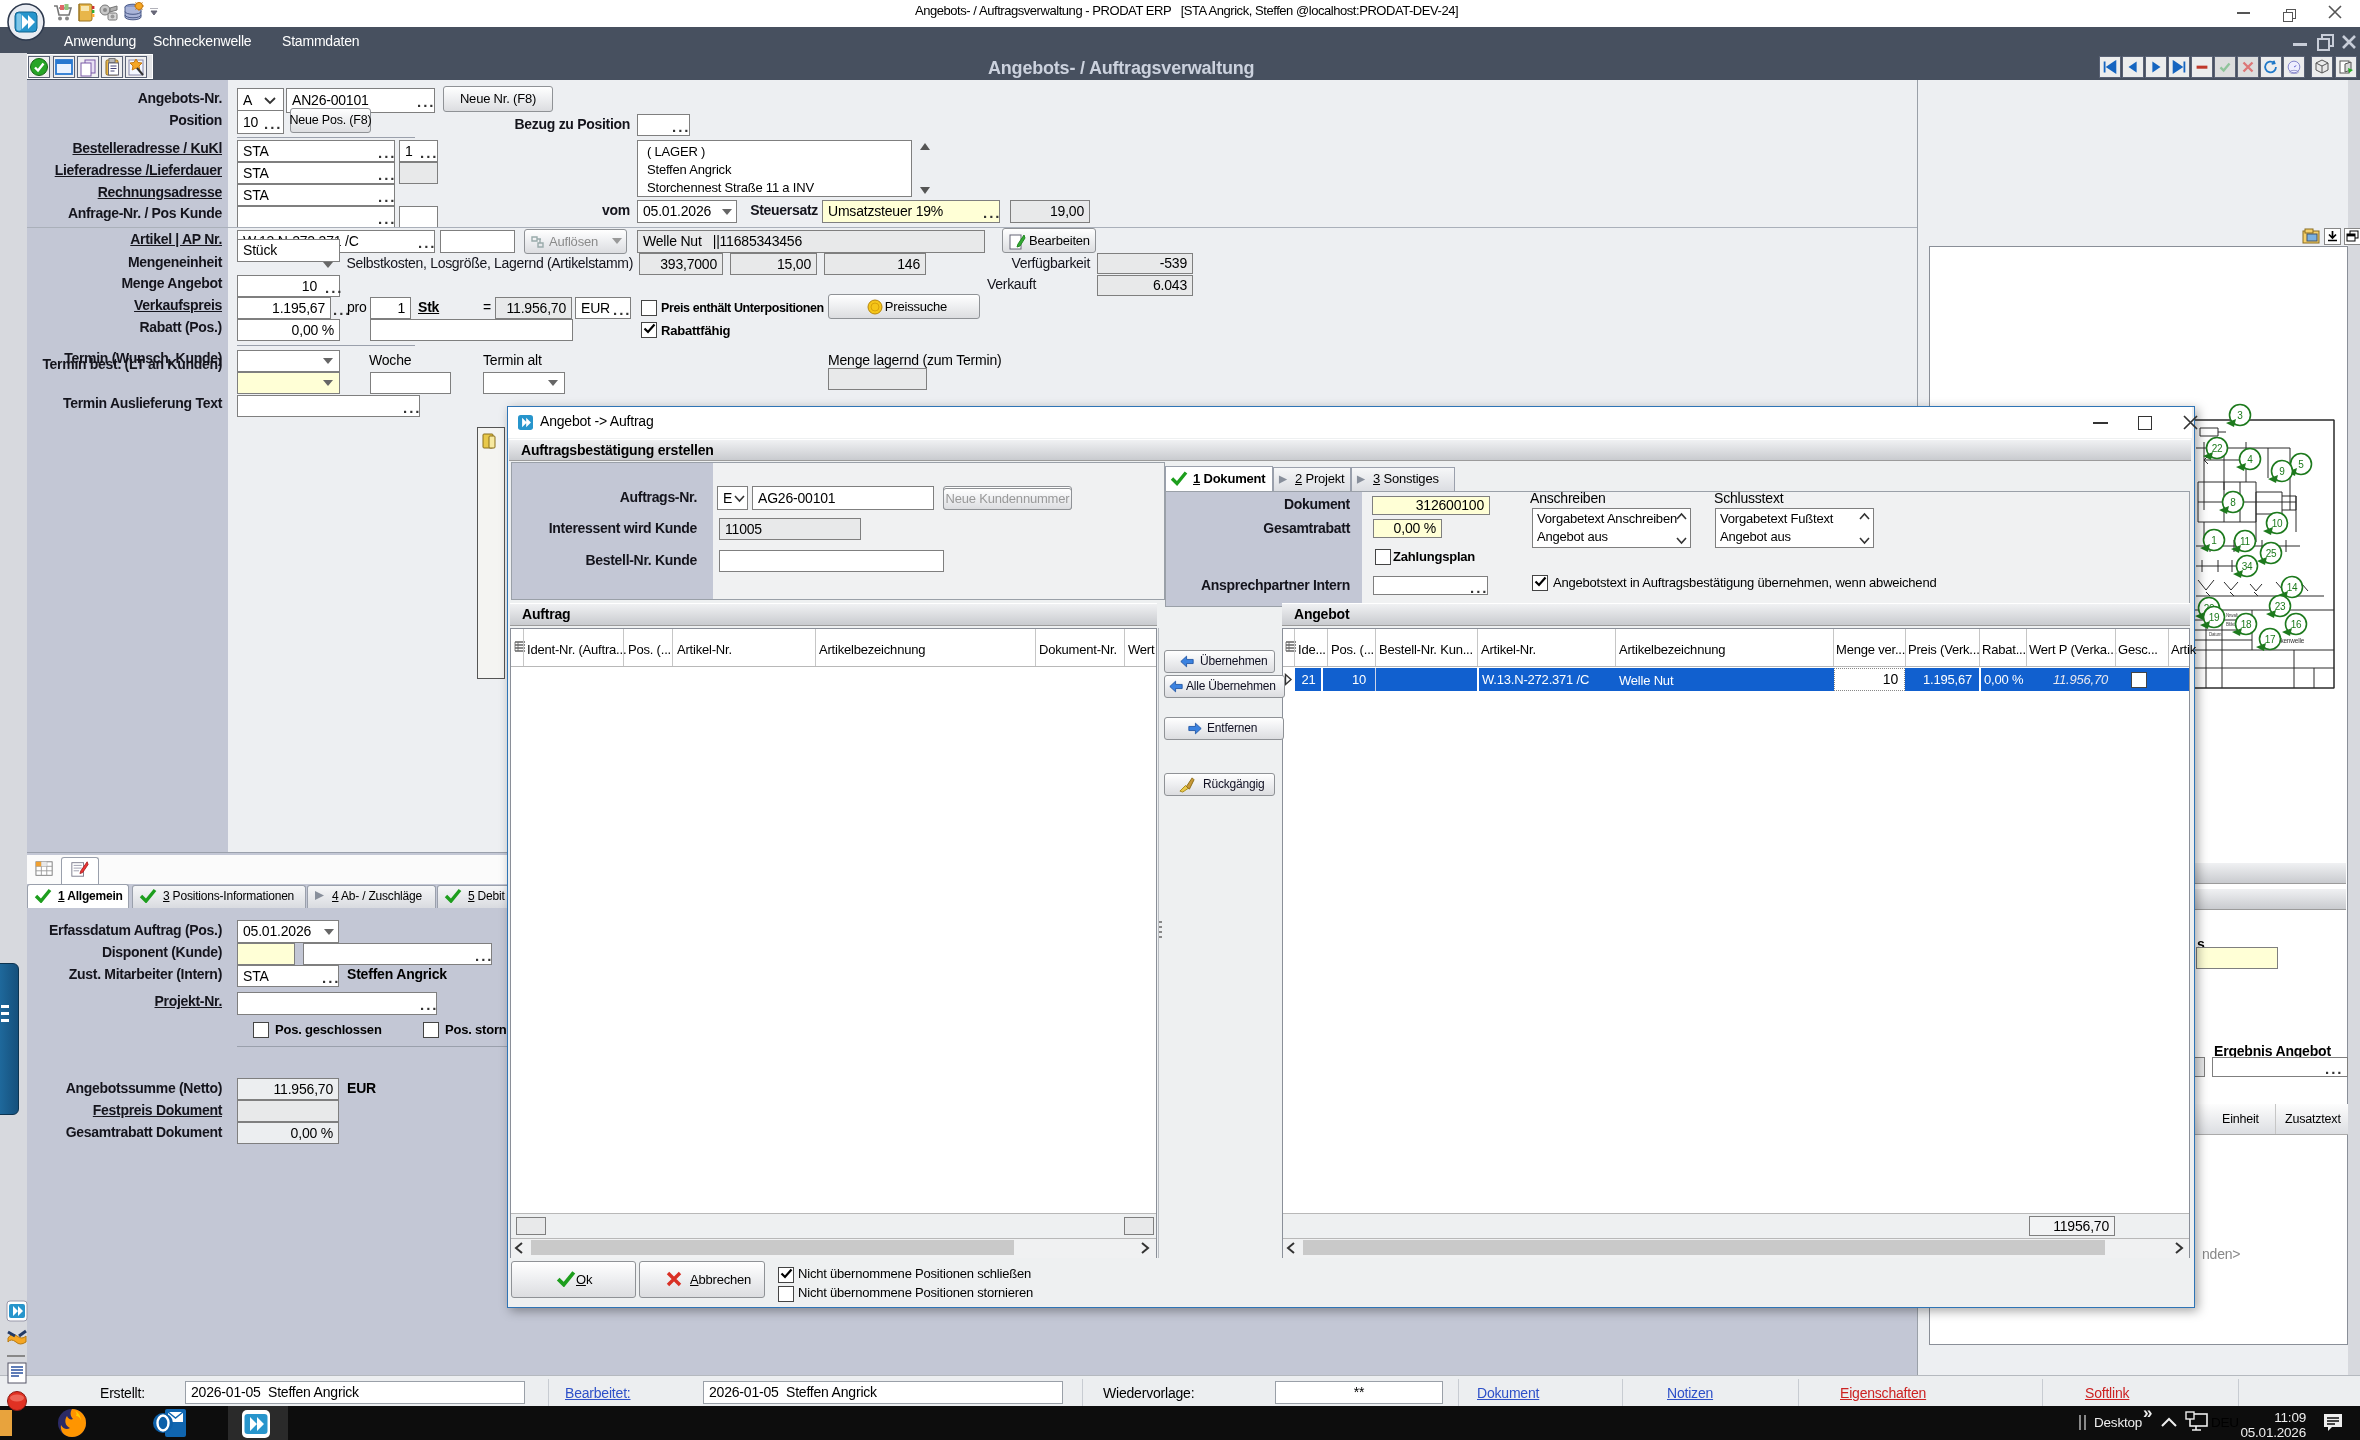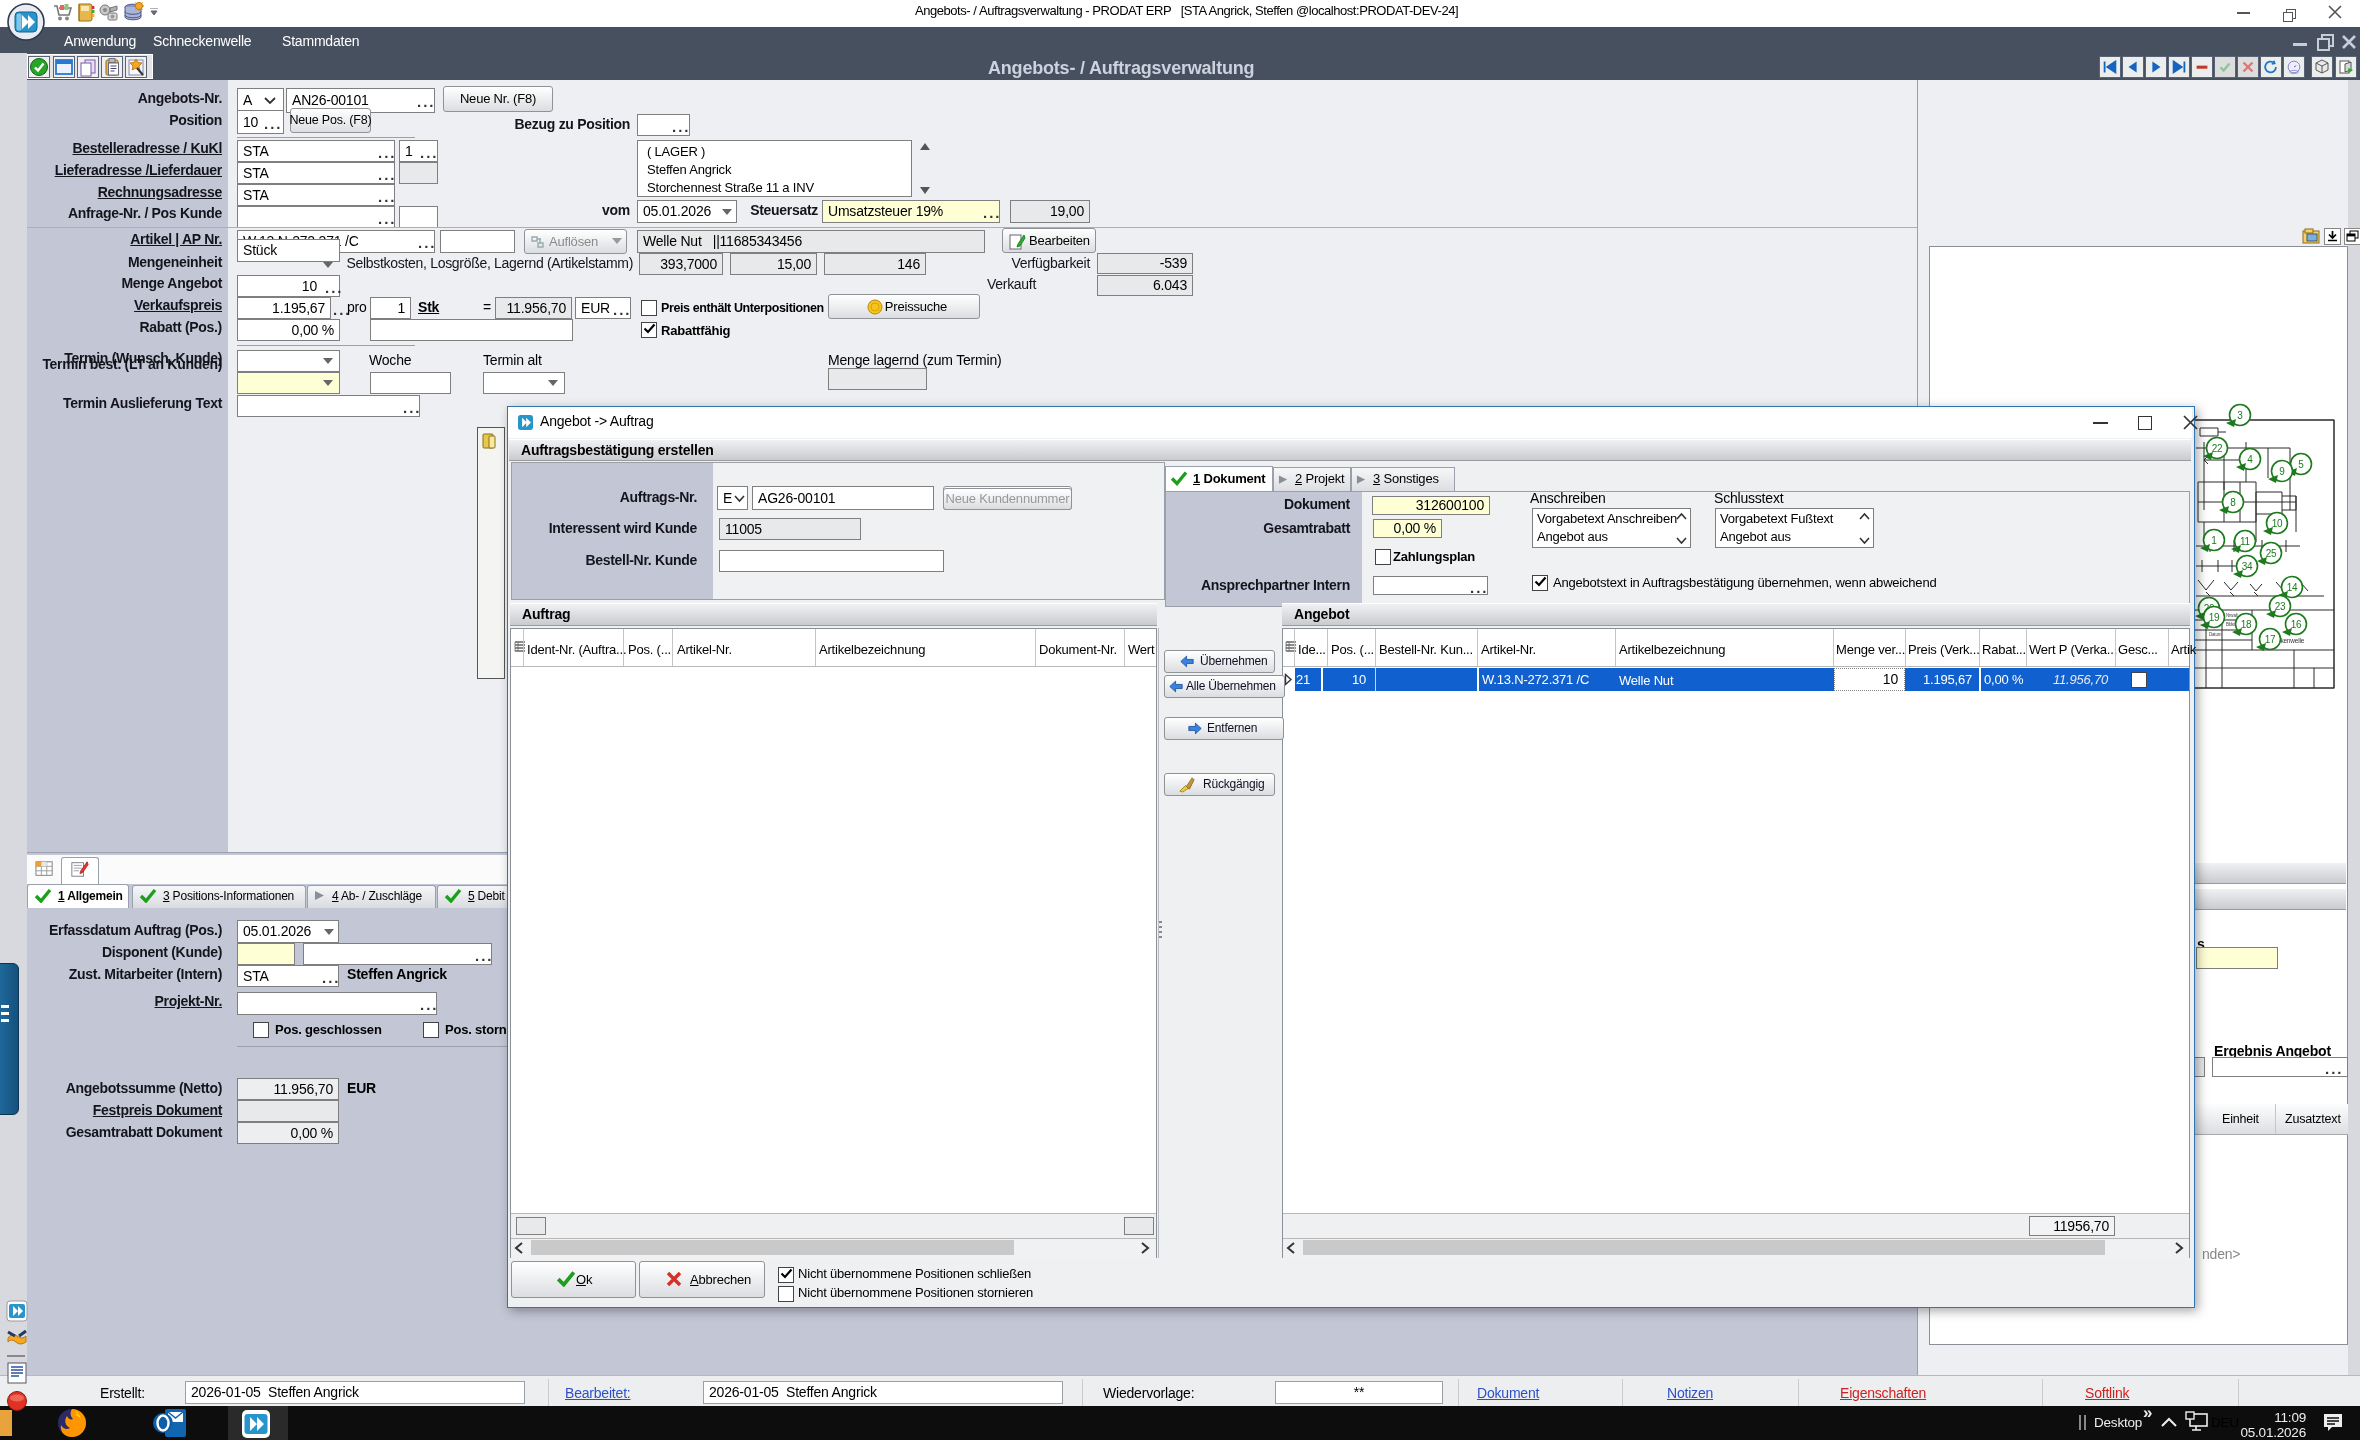--- a/index.html
+++ b/index.html
@@ -655,21 +655,21 @@
 <div class="cline" style="left:1979px;top:629px;height:37px"></div>
 <div class="cline" style="left:2026px;top:629px;height:37px"></div>
 <div class="cline" style="left:2115px;top:629px;height:37px"></div>
 <div class="cline" style="left:2168px;top:629px;height:37px"></div>
 <div class="ab" style="left:1283px;top:666px;width:906px;height:1px;background:#b8b8b8"></div>
 
 <div class="ab" style="left:1295px;top:668px;width:894px;height:23px;background:#1160cf"></div>
 <svg class="ab" style="left:1284px;top:673px" width="9" height="13" viewBox="0 0 9 13">
     <path d="M1.5 1.5 L7 6.5 L1.5 11.5 Z" fill="none" stroke="#333" stroke-width="1.4"></path>
   </svg>
-<div class="pl tt num" style="left:1296px;top:672px;width:25px;text-align:left;color:#fff;position:absolute">21</div>
+<div class="pl tt num" style="left:1296px;top:672px;width:25px;text-align:center;color:#fff;position:absolute">21</div>
 <div class="ab" style="left:1321px;top:668px;width:2px;height:23px;background:#fff"></div>
 <div class="pl tt" style="left:1341px;top:672px;width:25px;text-align:right;color:#fff;position:absolute">10</div>
 <div class="ab" style="left:1375px;top:668px;width:1px;height:23px;background:#cdd4e8"></div>
 <div class="ab" style="left:1477px;top:668px;width:2px;height:23px;background:#fff"></div>
 <div class="pl tt" style="left:1482px;top:672px;color:#fff;position:absolute">W.13.N-272.371 /C</div>
 <div class="pl" style="left:1619px;top:673px;color:#fff;position:absolute;font-size:13px">Welle Nut</div>
 <div class="ab" style="left:1834px;top:668px;width:71px;height:23px;background:#fff;border:1px dotted #888;box-sizing:border-box;display:flex;align-items:center;justify-content:flex-end;padding-right:6px;font-size:14px">10</div>
 <div class="pl tt num" style="left:1910px;top:672px;width:62px;text-align:right;color:#fff;position:absolute">1.195,67</div>
 <div class="ab" style="left:1979px;top:668px;width:2px;height:23px;background:#fff"></div>
 <div class="pl tt num" style="left:1984px;top:672px;width:34px;text-align:right;color:#fff;position:absolute">0,00 %</div>

